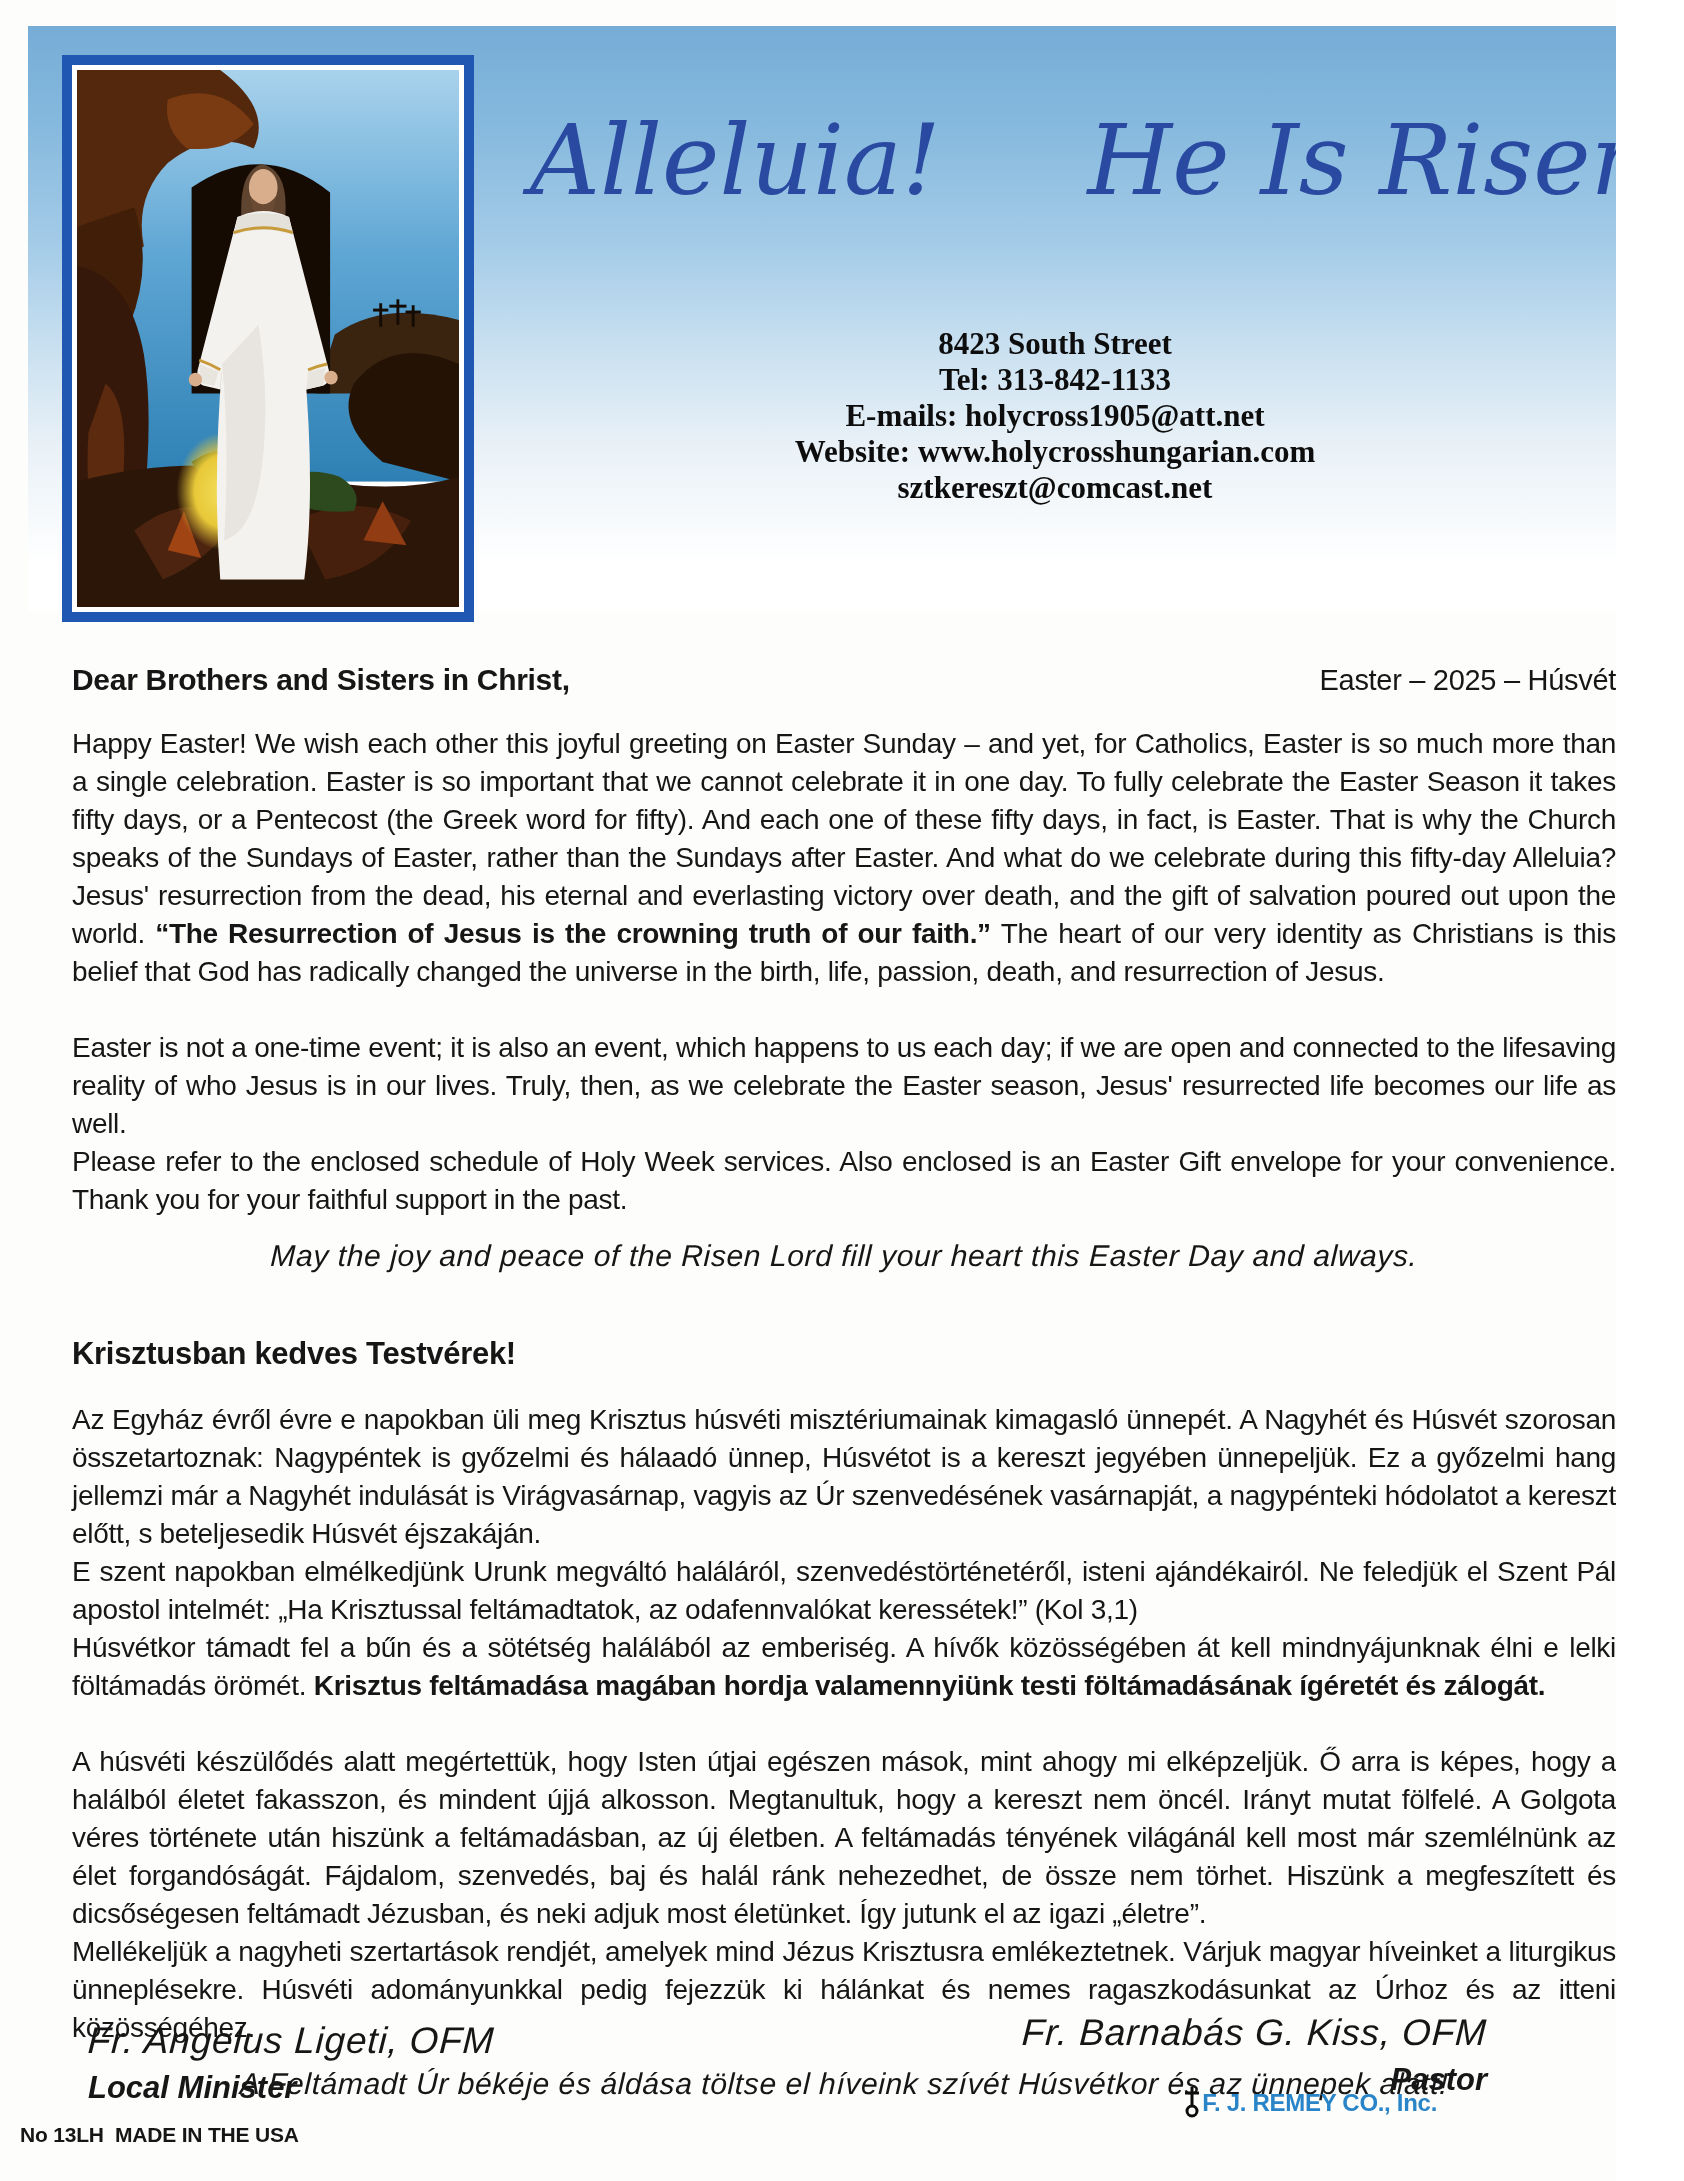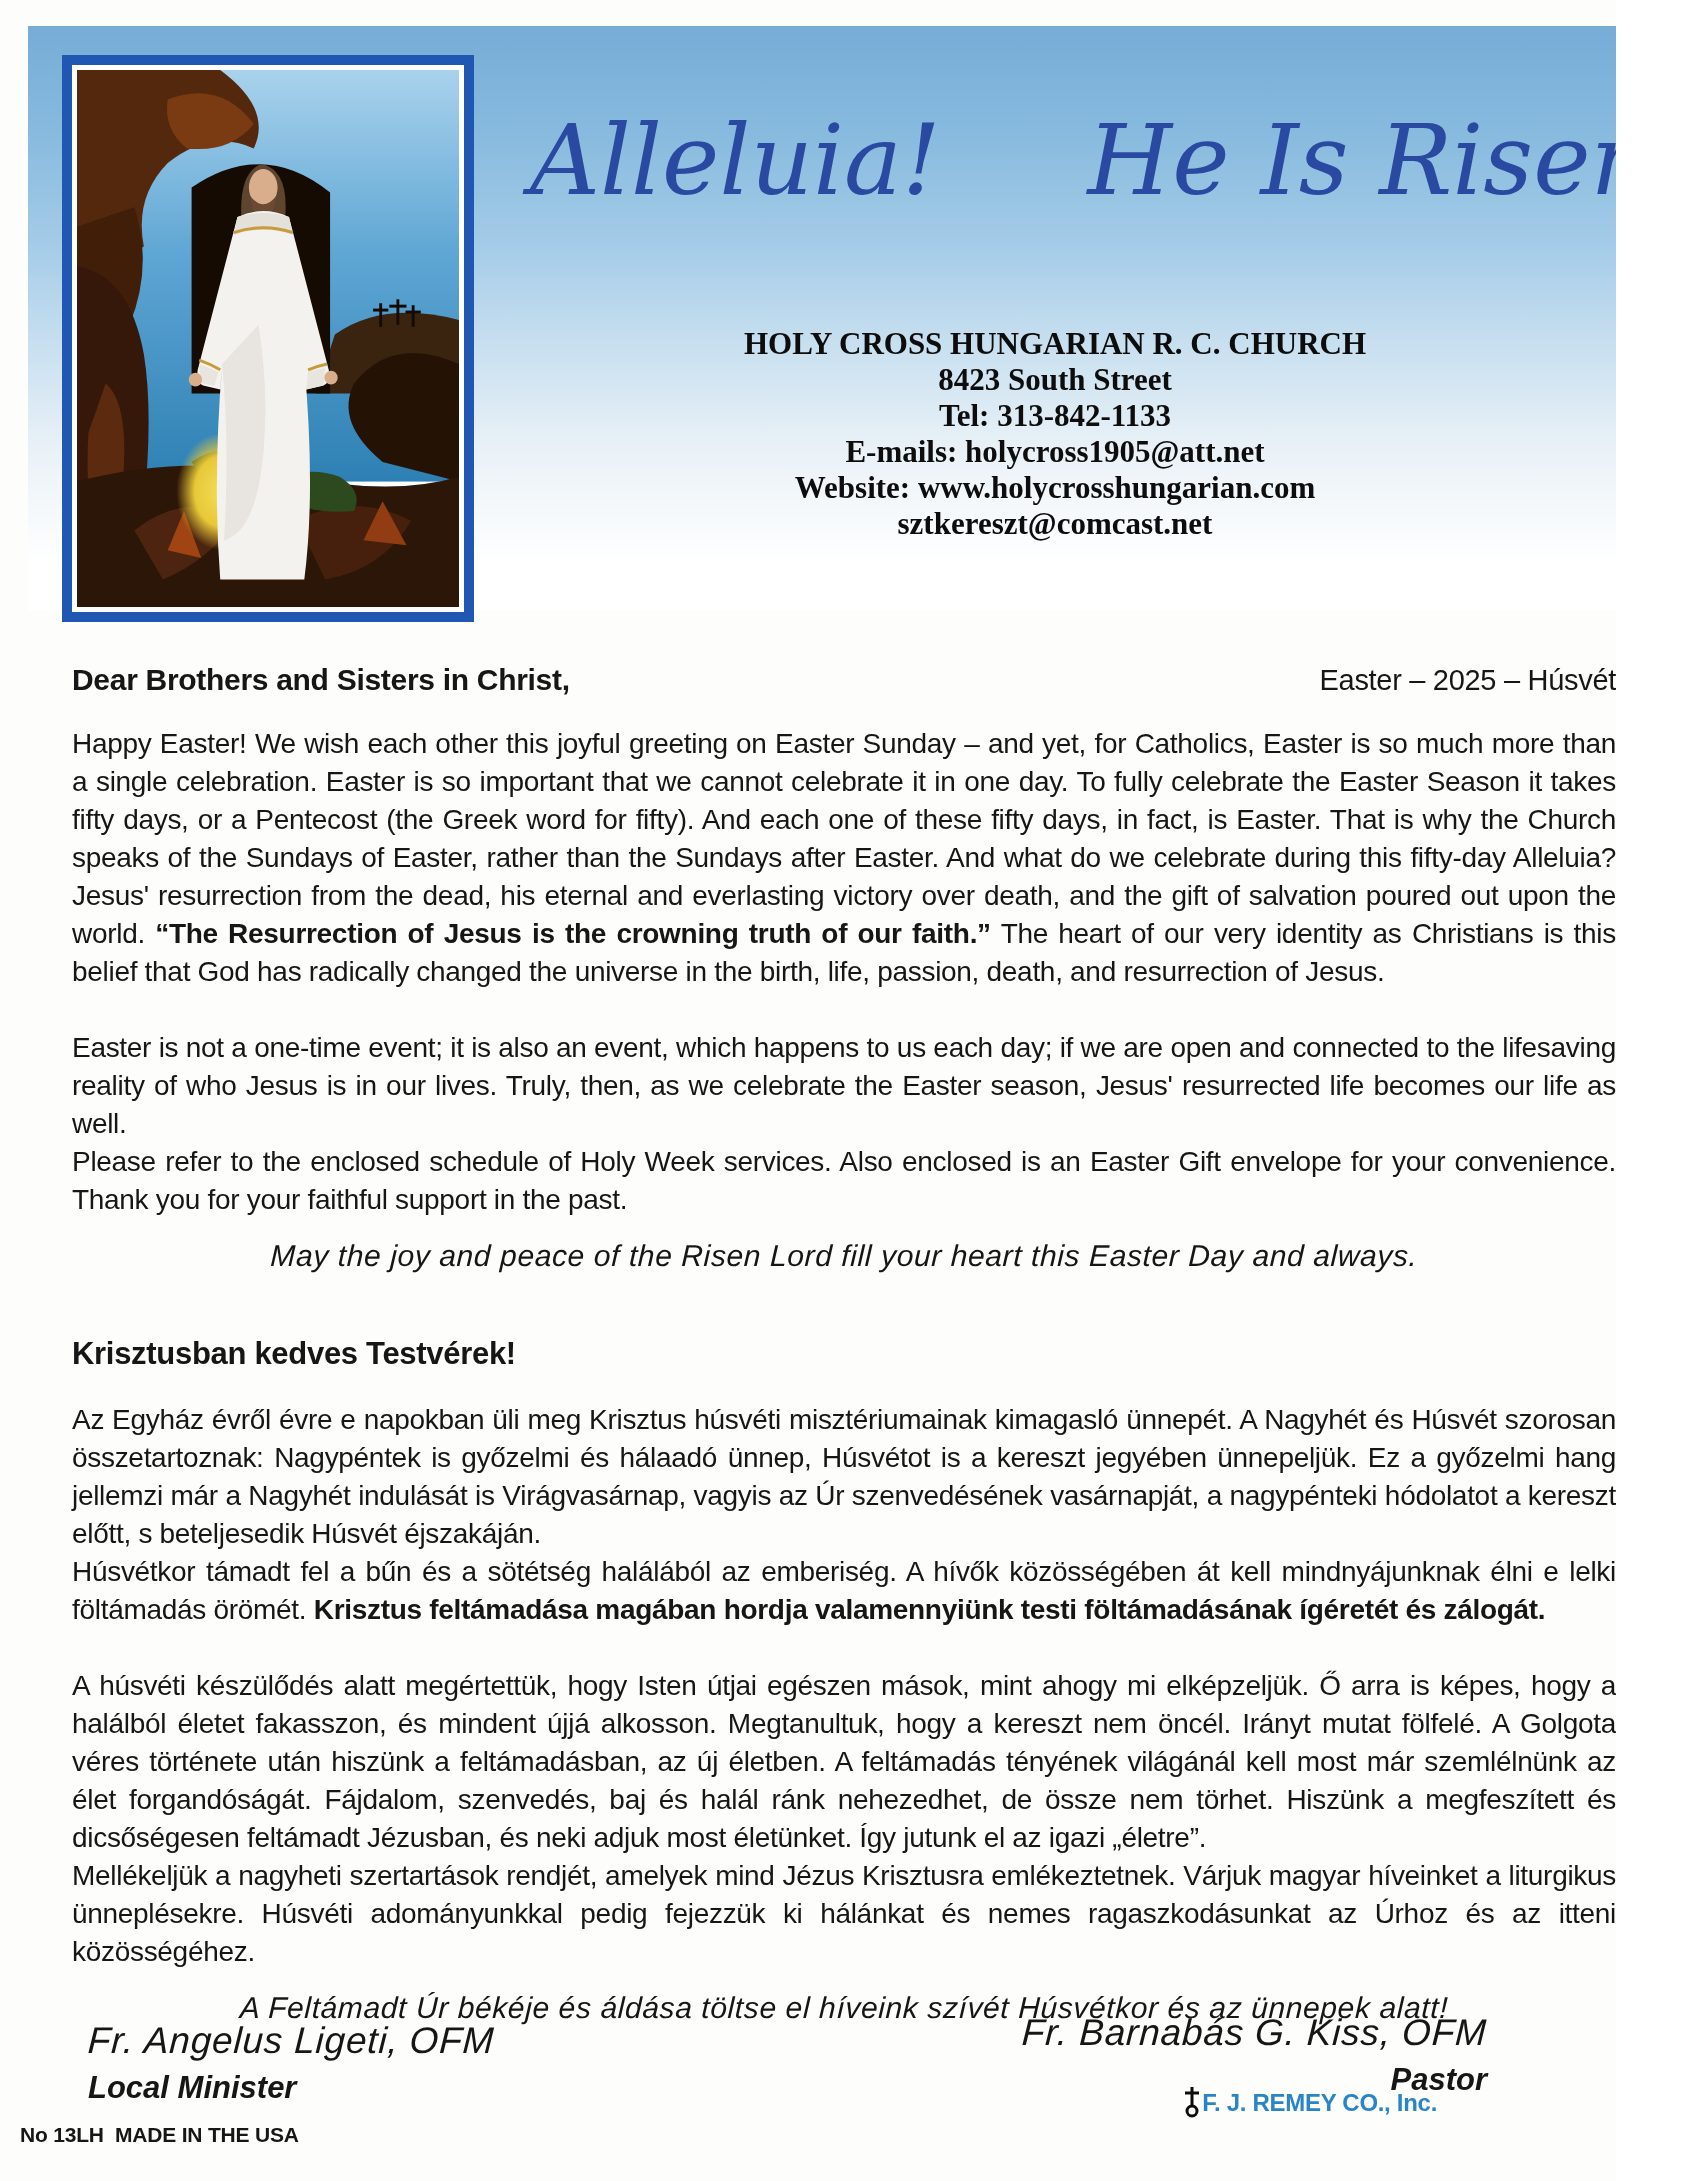--- a/index.html
+++ b/index.html
@@ -67,21 +67,20 @@
 <body>
 
 <div class="page">
 
   <div class="banner">
     <div class="title-row">
       <span>Alleluia!</span>
       <span>He Is Risen!</span>
     </div>
     <div class="church-block">
-      <div>HOLY CROSS HUNGARIAN R. C. CHURCH</div>
       <div>8423 South Street</div>
       <div>Tel: 313-842-1133</div>
       <div>E-mails: holycross1905@att.net</div>
       <div>Website: www.holycrosshungarian.com</div>
       <div>sztkereszt@comcast.net</div>
     </div>
   </div>
 
   <div class="photo-frame">
     <svg viewBox="0 0 400 548" preserveAspectRatio="none">
@@ -160,20 +159,21 @@
         <p class="para gap"><span>Easter is not a one-time event; it is also an event, which happens to us each day; if we are open and connected to the lifesaving reality of who Jesus is in our lives. Truly, then, as we celebrate the Easter season, Jesus' resurrected life becomes our life as well.</span></p>
         <p class="para"><span>Please refer to the enclosed schedule of Holy Week services. Also enclosed is an Easter Gift envelope for your convenience. Thank you for your faithful support in the past.</span></p>
       </div>
 
     <div class="blessing">May the joy and peace of the Risen Lord fill your heart this Easter Day and always.</div>
 
     <div class="hu-heading">Krisztusban kedves Testvérek!</div>
 
     <div class="hu-paras">
         <p class="para"><span>Az Egyház évről évre e napokban üli meg Krisztus húsvéti misztériumainak kimagasló ünnepét. A Nagyhét és Húsvét szorosan összetartoznak: Nagypéntek is győzelmi és hálaadó ünnep, Húsvétot is a kereszt jegyében ünnepeljük. Ez a győzelmi hang jellemzi már a Nagyhét indulását is Virágvasárnap, vagyis az Úr szenvedésének vasárnapját, a nagypénteki hódolatot a kereszt előtt, s beteljesedik Húsvét éjszakáján.</span></p>
+        <p class="para"><span>E szent napokban elmélkedjünk Urunk megváltó haláláról, szenvedéstörténetéről, isteni ajándékairól. Ne feledjük el Szent Pál apostol intelmét: „Ha Krisztussal feltámadtatok, az odafennvalókat keressétek!” (Kol 3,1)</span></p>
         <p class="para"><span>Húsvétkor támadt fel a bűn és a sötétség halálából az emberiség. A hívők közösségében át kell mindnyájunknak élni e lelki föltámadás örömét. </span><span class="bold">Krisztus feltámadása magában hordja valamennyiünk testi föltámadásának ígéretét és zálogát.</span></p>
         <p class="para gap"><span>A húsvéti készülődés alatt megértettük, hogy Isten útjai egészen mások, mint ahogy mi elképzeljük. Ő arra is képes, hogy a halálból életet fakasszon, és mindent újjá alkosson. Megtanultuk, hogy a kereszt nem öncél. Irányt mutat fölfelé. A Golgota véres története után hiszünk a feltámadásban, az új életben. A feltámadás tényének világánál kell most már szemlélnünk az élet forgandóságát. Fájdalom, szenvedés, baj és halál ránk nehezedhet, de össze nem törhet. Hiszünk a megfeszített és dicsőségesen feltámadt Jézusban, és neki adjuk most életünket. Így jutunk el az igazi „életre”.</span></p>
         <p class="para"><span>Mellékeljük a nagyheti szertartások rendjét, amelyek mind Jézus Krisztusra emlékeztetnek. Várjuk magyar híveinket a liturgikus ünneplésekre. Húsvéti adományunkkal pedig fejezzük ki hálánkat és nemes ragaszkodásunkat az Úrhoz és az itteni közösségéhez.</span></p>
       </div>
 
     <div class="blessing">A Feltámadt Úr békéje és áldása töltse el híveink szívét Húsvétkor és az ünnepek alatt!</div>
   </div>
 
   <div class="sig-left">
     <div class="sig-name script">Fr. Angelus Ligeti, OFM</div>

